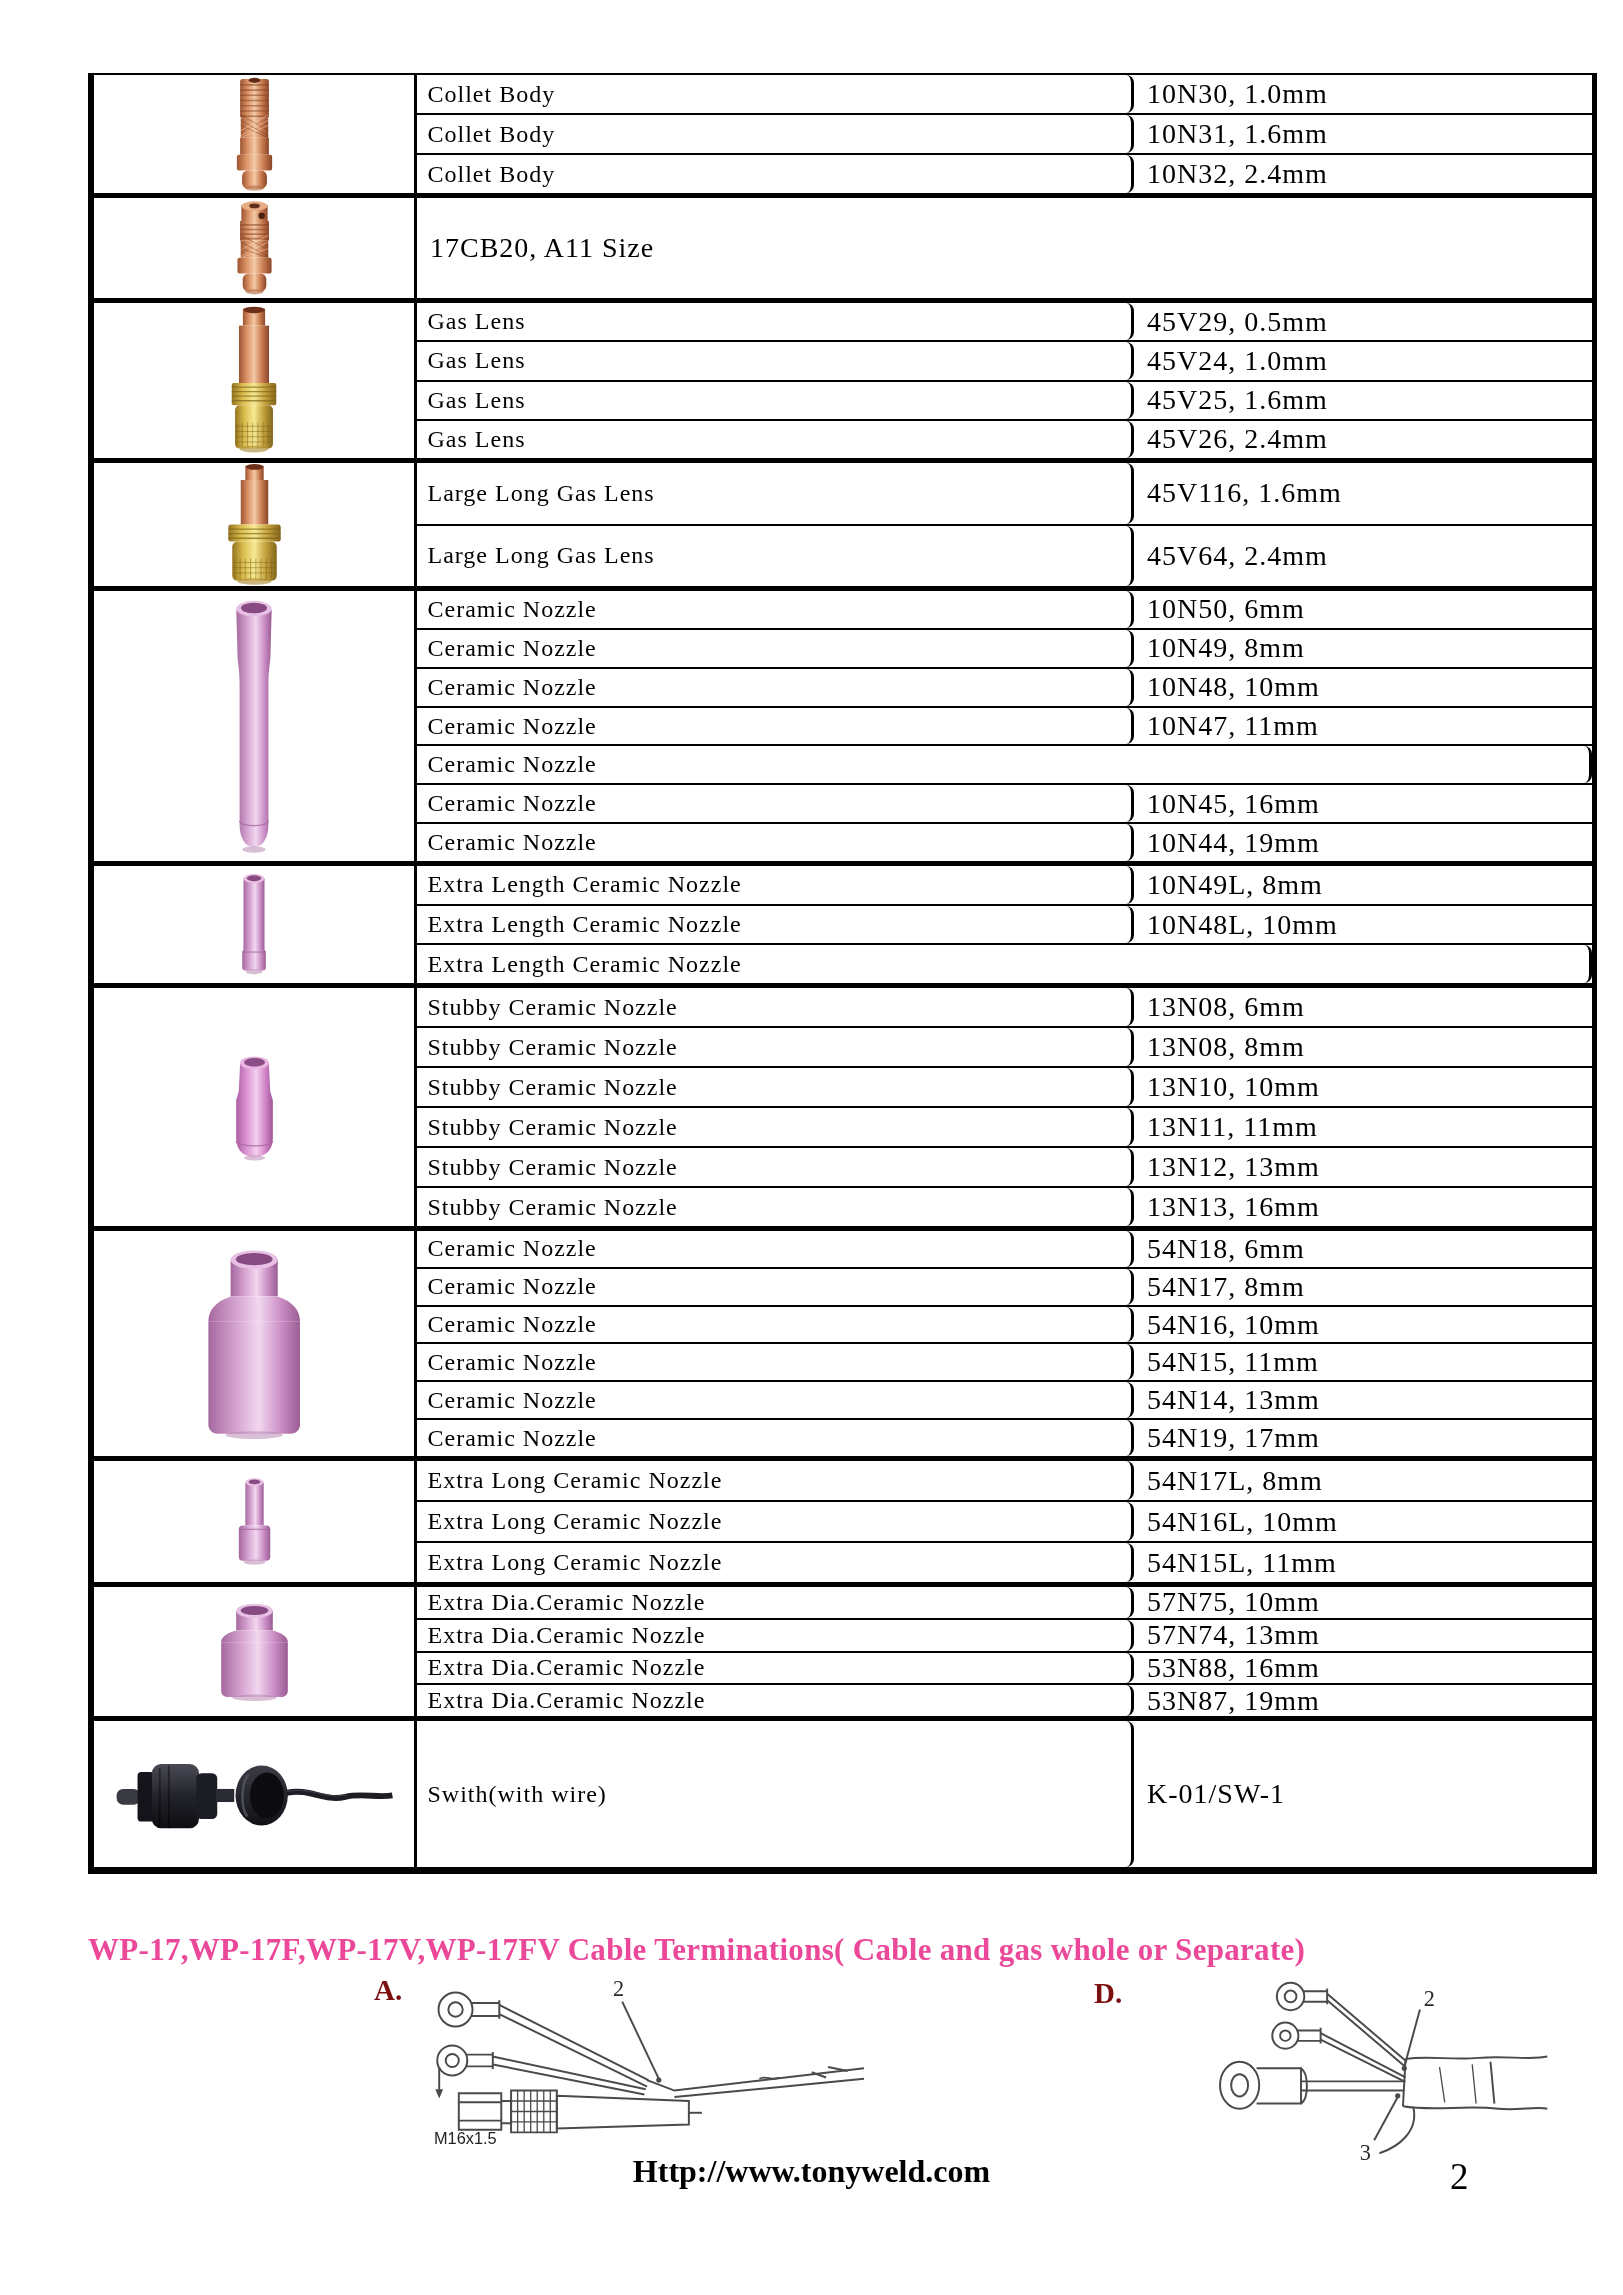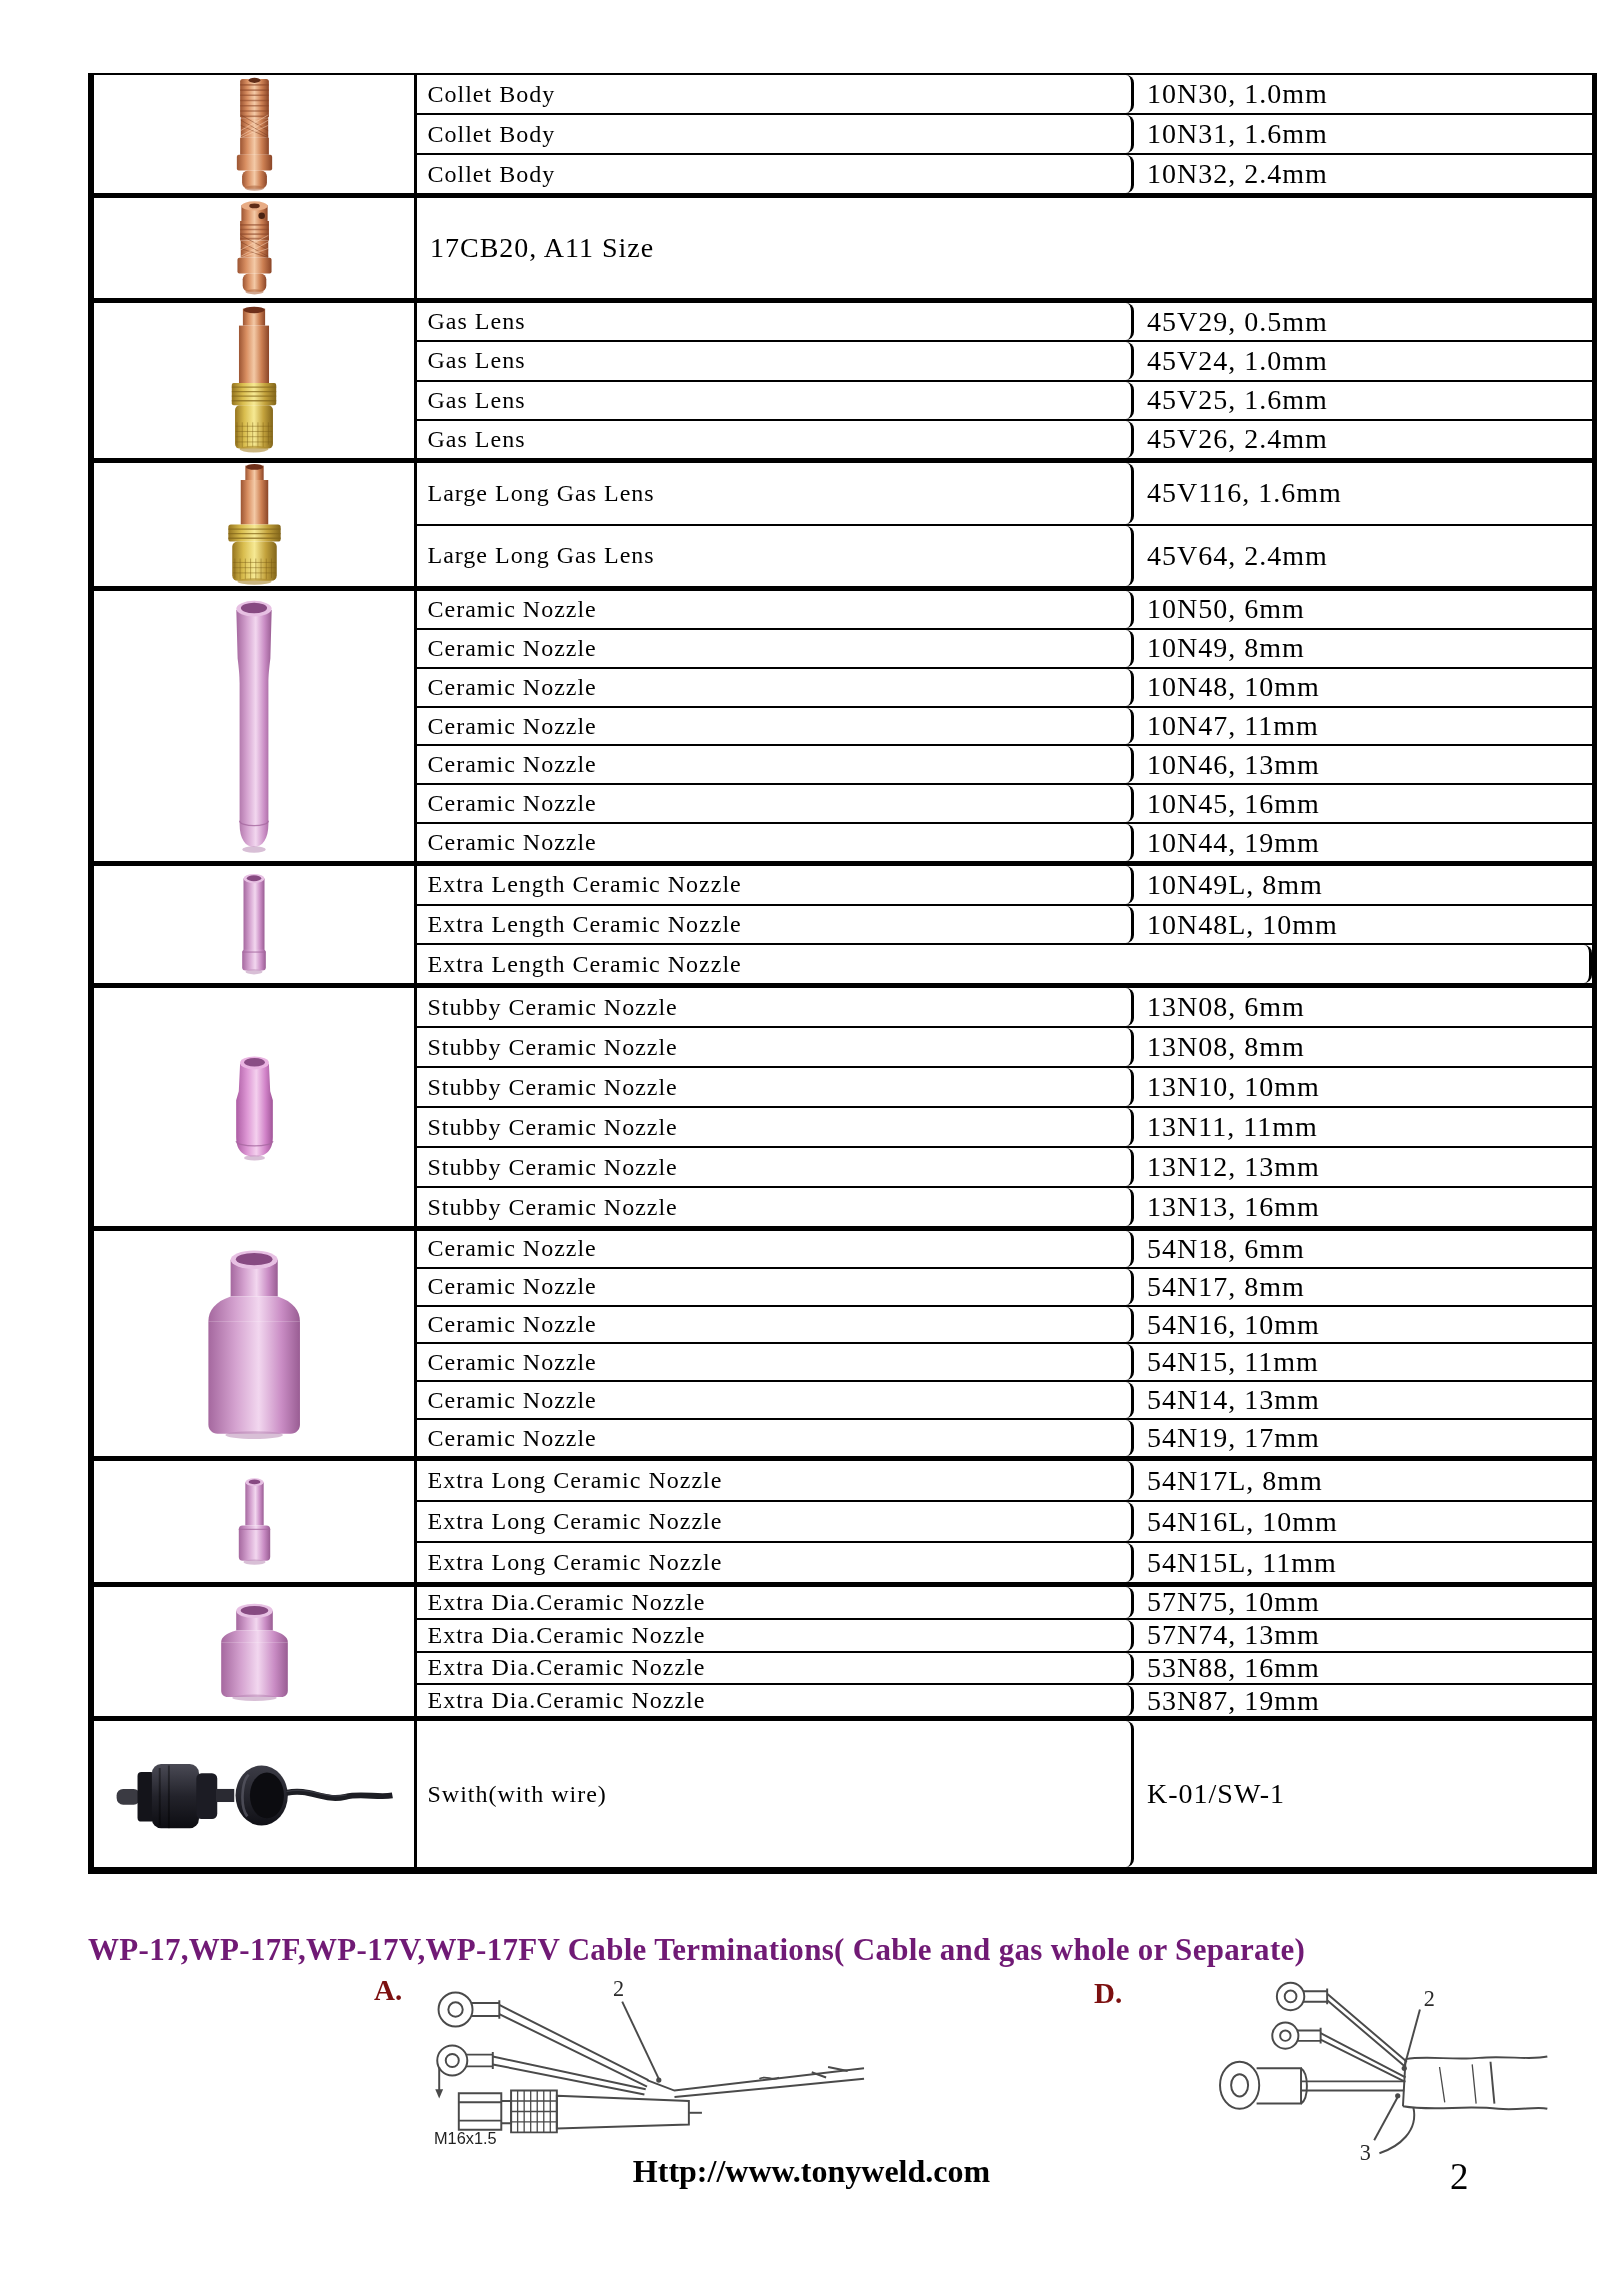--- a/index.html
+++ b/index.html
@@ -235,21 +235,20 @@
           <div class="row">
             <div class="desc-cell">Ceramic Nozzle</div>
             <div class="part-cell">10N48, 10mm</div>
           </div>
           <div class="row">
             <div class="desc-cell">Ceramic Nozzle</div>
             <div class="part-cell">10N47, 11mm</div>
           </div>
           <div class="row">
             <div class="desc-cell">Ceramic Nozzle</div>
-            <div class="part-cell">10N46, 13mm</div>
           </div>
           <div class="row">
             <div class="desc-cell">Ceramic Nozzle</div>
             <div class="part-cell">10N45, 16mm</div>
           </div>
           <div class="row">
             <div class="desc-cell">Ceramic Nozzle</div>
             <div class="part-cell">10N44, 19mm</div>
           </div>
         </div>
@@ -484,21 +483,21 @@
         </div>
         <div class="rows">
           <div class="row">
             <div class="desc-cell">Swith(with wire)</div>
             <div class="part-cell">K-01/SW-1</div>
           </div>
         </div>
       </div>
     </div>
 
-  <div class="red-heading" style="color: #701a75;">WP-17,WP-17F,WP-17V,WP-17FV Cable Terminations( Cable and gas whole or Separate)</div>
+  <div class="red-heading" style="color: #ec4899;">WP-17,WP-17F,WP-17V,WP-17FV Cable Terminations( Cable and gas whole or Separate)</div>
 
   <div class="diag-label a" style="color: rgb(124, 16, 16);">A.</div>
   <div class="diag-label d" style="color: rgb(124, 16, 16);">D.</div>
 
   <svg class="diagram a" width="478" height="183" viewBox="0 0 730 280">
     <g fill="none" stroke="#4a4a4a" stroke-width="3">
       <circle cx="95" cy="62" r="26"></circle>
         <circle cx="95" cy="62" r="11"></circle>
       <path d="M119 52 L162 52 M119 72 L162 72 M162 48 L162 76"></path>
       <path d="M162 55 L390 170 M162 69 L388 180"></path>

